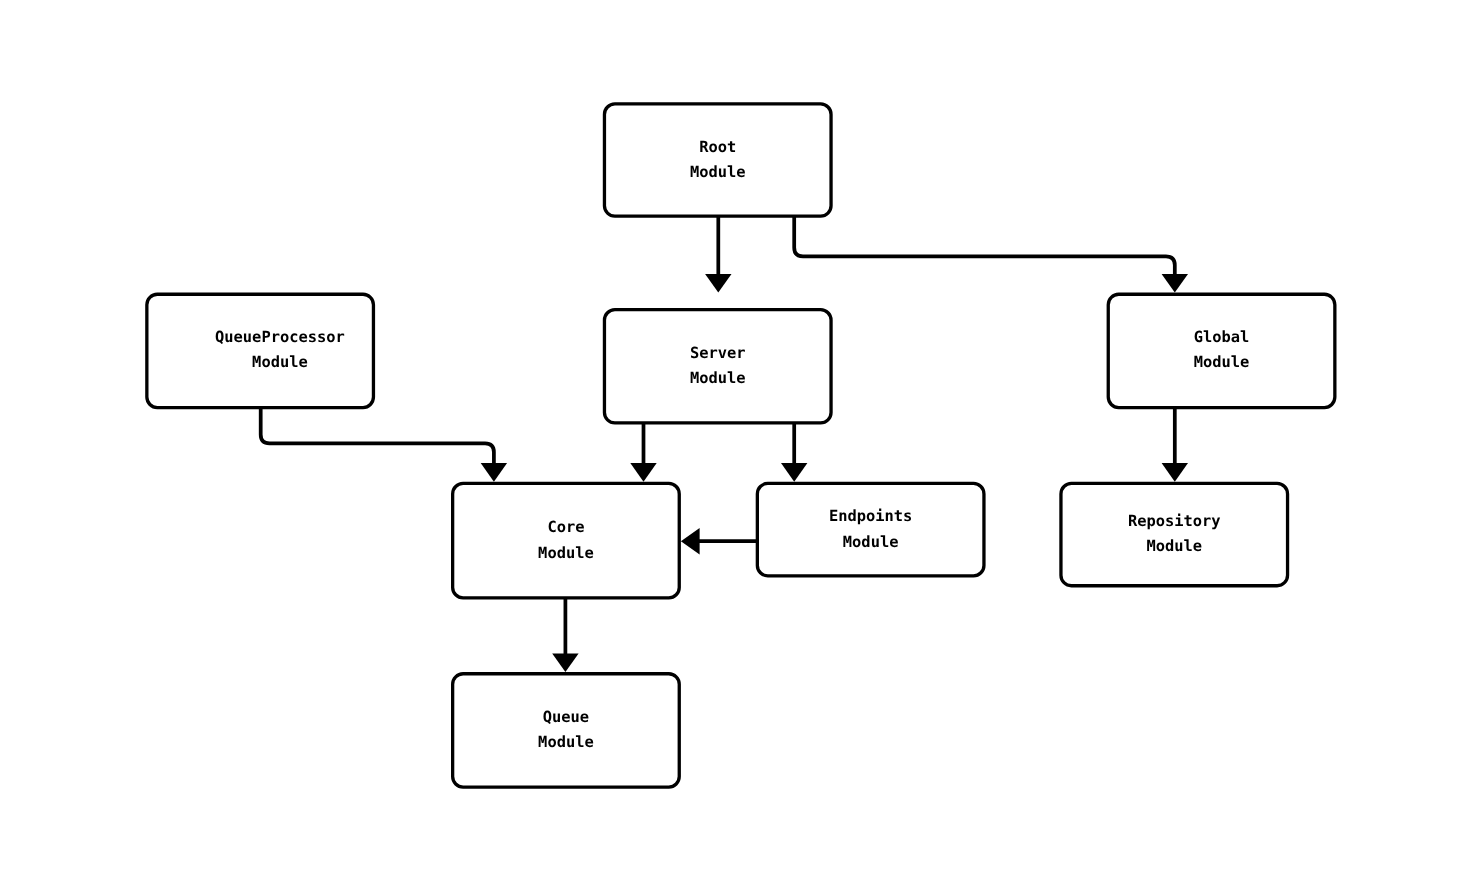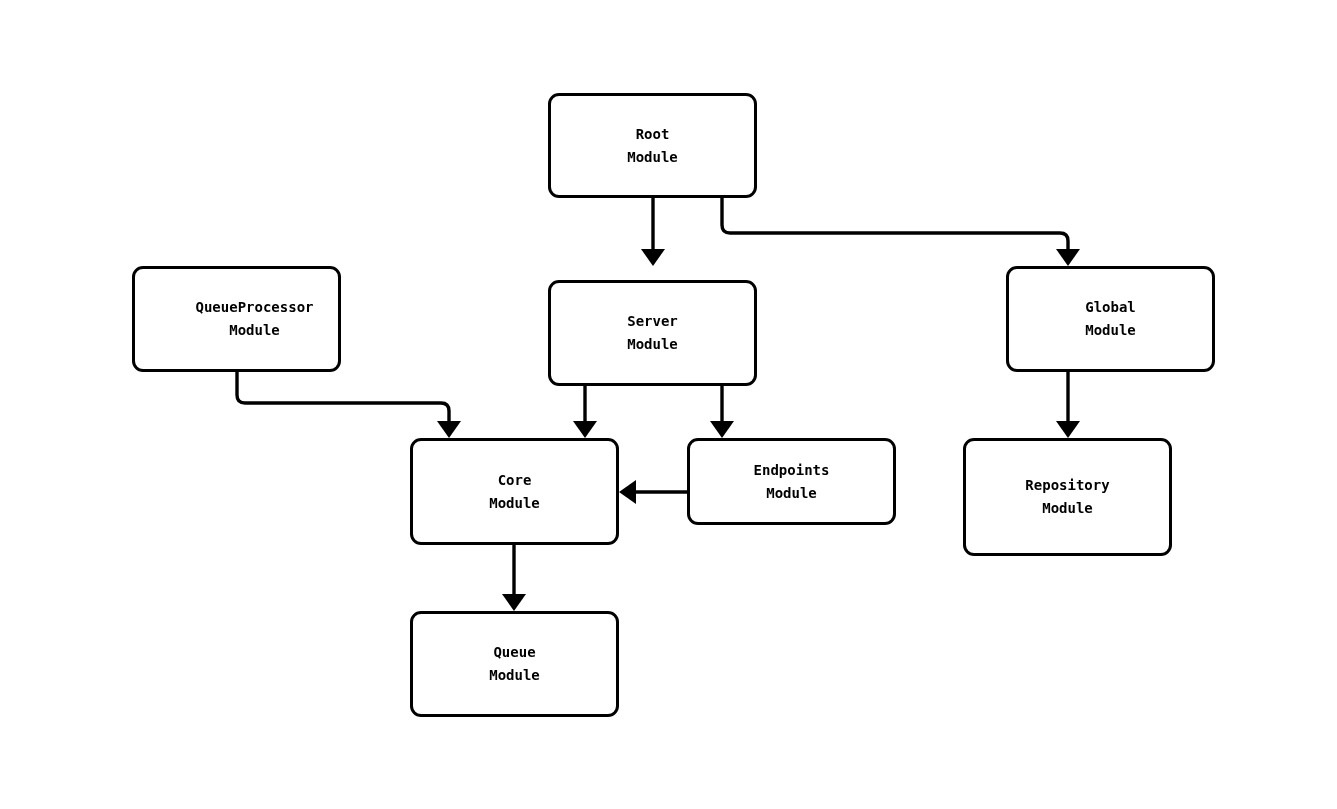--- a/index.html
+++ b/index.html
@@ -50,21 +50,21 @@
     line-height: 23px;
     color: #000000;
     white-space: nowrap;
   }
   .n-root          { left: 548px; top:  93px; height: 105px; }
   .n-queueprocessor{ left: 132px; top: 266px; padding-left: 36px; }
   .n-server        { left: 548px; top: 280px; }
   .n-global        { left: 1006px; top: 266px; text-align: right; }
   .n-core          { left: 410px; top: 438px; height: 107px; }
   .n-endpoints     { left: 687px; top: 438px; height: 87px; }
-  .n-repository    { left: 963px; top: 438px; height: 118px; }
+  .n-repository    { left: 963px; top: 438px; height: 96px; }
   .n-queue         { left: 410px; top: 611px; }
 </style>
 </head>
 <body>
 
 <div class="canvas">
 
   <svg class="edges" viewBox="0 0 1337 809" xmlns="http://www.w3.org/2000/svg">
 
     <g>

